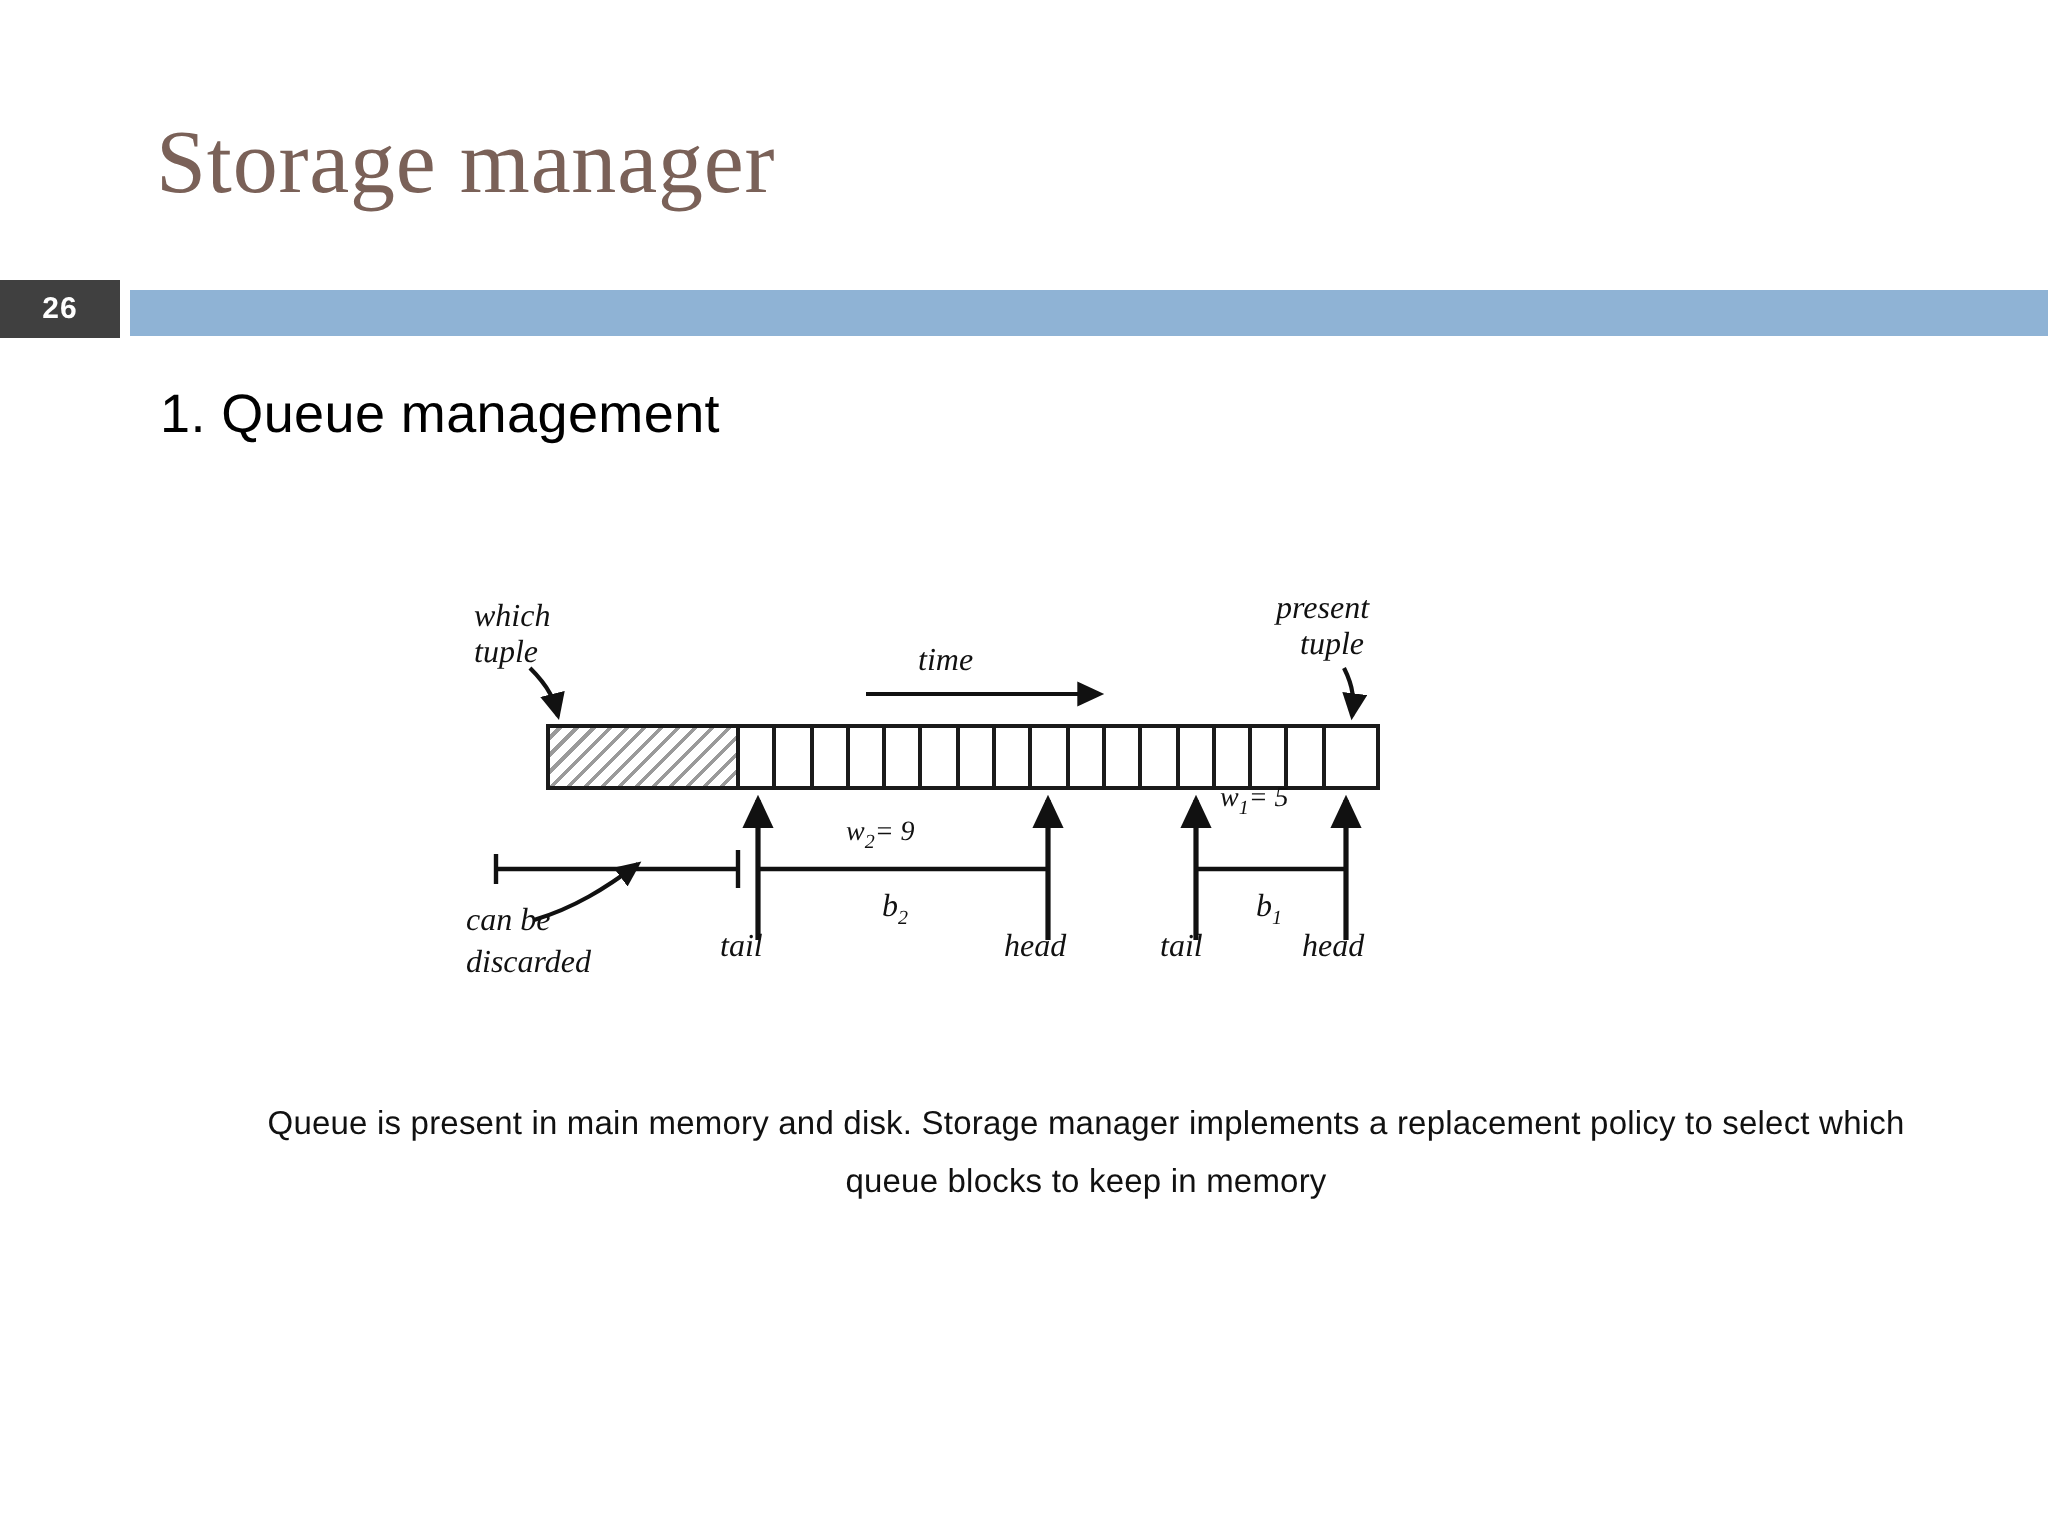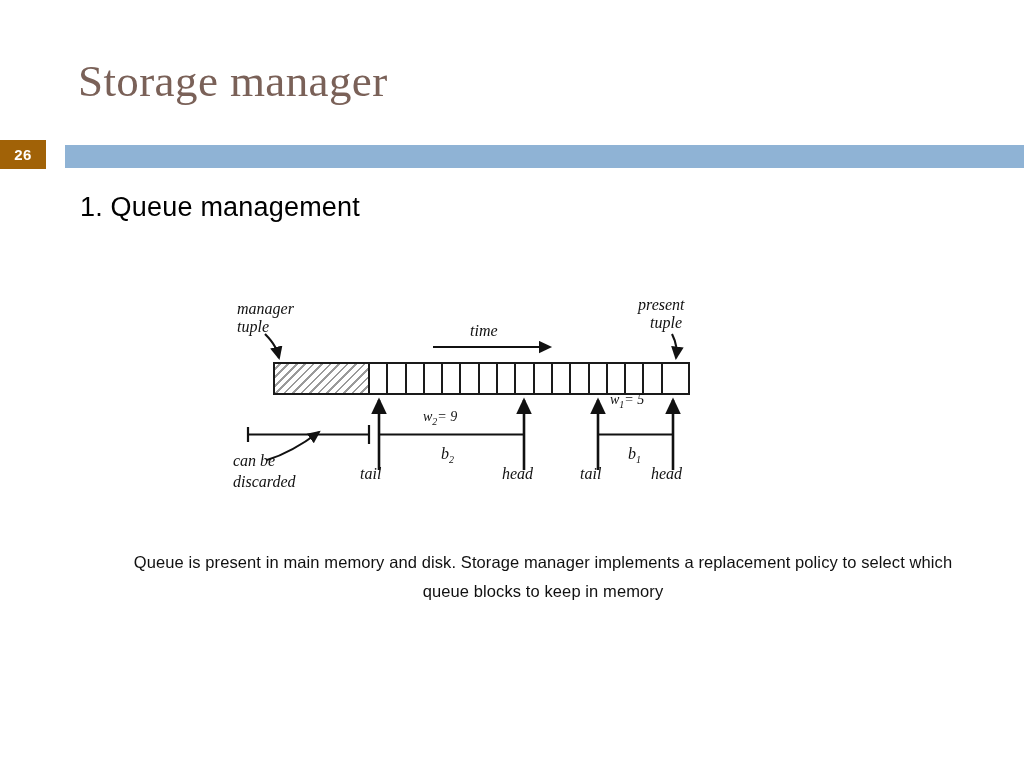--- a/index.html
+++ b/index.html
@@ -40,23 +40,23 @@
     left: 65px;
     top: 0;
     width: 959px;
     height: 23px;
     background: #8fb3d5;
   }
   .slide-number-badge {
     position: absolute;
     left: 0;
     top: -5px;
-    width: 46px;
+    width: 60px;
     height: 29px;
-    background: #a16207;
+    background: #404040;
     color: #ffffff;
     font-size: 15px;
     font-weight: 700;
     display: flex;
     align-items: center;
     justify-content: center;
     letter-spacing: 0.5px;
   }
 
   
@@ -213,27 +213,27 @@
 
     <line x1="154" y1="142.5" x2="299" y2="142.5" stroke="#111111" stroke-width="2.2"></line>
 
     <line x1="373" y1="178" x2="373" y2="108" stroke="#111111" stroke-width="2.6" marker-end="url(#arrowhead)"></line>
 
     <line x1="448" y1="178" x2="448" y2="108" stroke="#111111" stroke-width="2.6" marker-end="url(#arrowhead)"></line>
 
     <line x1="373" y1="142.5" x2="448" y2="142.5" stroke="#111111" stroke-width="2.2"></line>
   </svg>
 
-  <div class="fig-label" style="left:12px; top:8px;">manager</div>
+  <div class="fig-label" style="left:12px; top:8px;">which</div>
   <div class="fig-label" style="left:12px; top:26px;">tuple</div>
 
   <div class="fig-label" style="left:413px; top:4px;">present</div>
   <div class="fig-label" style="left:425px; top:22px;">tuple</div>
 
-  <div class="fig-label" style="left:245px; top:30px;">time</div>
+  <div class="fig-label" style="left:234px; top:30px;">time</div>
 
   <div class="fig-label" style="left:8px; top:160px;font-family:Liberation Serif, serif;">can be</div>
   <div class="fig-label" style="left:8px; top:181px;">discarded</div>
 
   <div class="fig-label small" style="left:198px; top:117px;">
     <span>w</span><sub>2</sub><span>= 9</span>
   </div>
 
   <div class="fig-label small" style="left:385px; top:100px;">
     <span>w</span><sub>1</sub><span>= 5</span>

